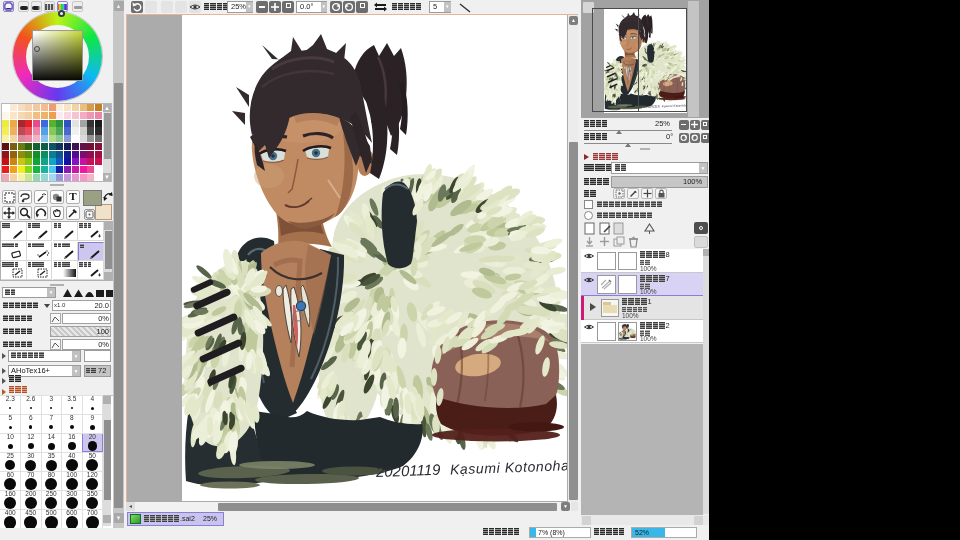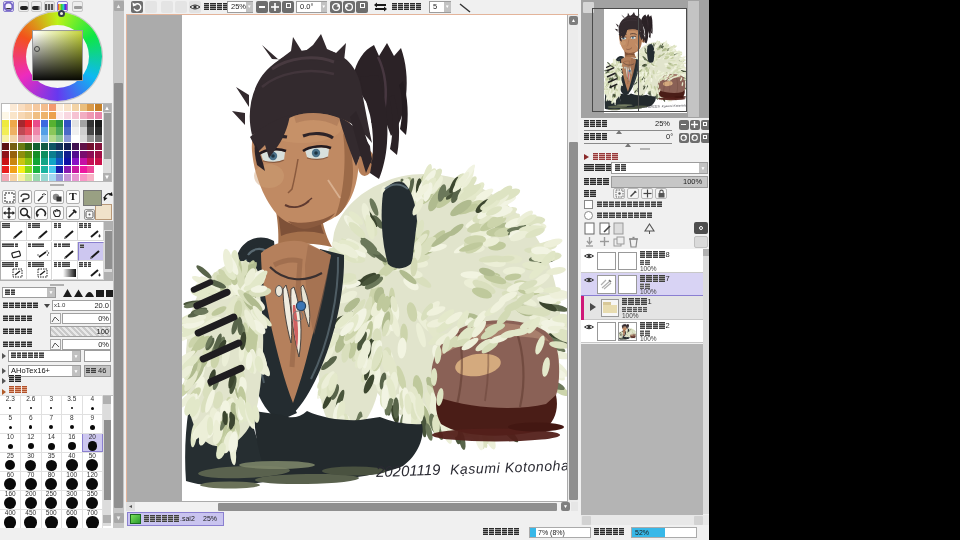--- a/index.html
+++ b/index.html
@@ -386,21 +386,21 @@
 <div class="box" style="left:8px;top:350px;width:73px;height:12px"></div>
 <div class="ab" style="left:11px;top:352px"><span style="display:inline-block;width:4.7px;height:6.0px;margin-right:1px;vertical-align:top;margin-top:0px;background:repeating-linear-gradient(0deg,#3f3f3f 0 1px,#909090 1px 2px)"></span><span style="display:inline-block;width:4.7px;height:6.0px;margin-right:1px;vertical-align:top;margin-top:0px;background:repeating-linear-gradient(0deg,#3f3f3f 0 1px,#909090 1px 2px)"></span><span style="display:inline-block;width:4.7px;height:6.0px;margin-right:1px;vertical-align:top;margin-top:0px;background:repeating-linear-gradient(0deg,#3f3f3f 0 1px,#909090 1px 2px)"></span><span style="display:inline-block;width:4.7px;height:6.0px;margin-right:1px;vertical-align:top;margin-top:0px;background:repeating-linear-gradient(0deg,#3f3f3f 0 1px,#909090 1px 2px)"></span><span style="display:inline-block;width:4.7px;height:6.0px;margin-right:1px;vertical-align:top;margin-top:0px;background:repeating-linear-gradient(0deg,#3f3f3f 0 1px,#909090 1px 2px)"></span><span style="display:inline-block;width:4.7px;height:6.0px;margin-right:1px;vertical-align:top;margin-top:0px;background:repeating-linear-gradient(0deg,#3f3f3f 0 1px,#909090 1px 2px)"></span></div>
 <div class="ab" style="left:72px;top:351px;width:8px;height:10px;background:#c0c0c0;color:#fff;font-size:5px;text-align:center;line-height:10px">▼</div>
 <div class="box" style="left:84px;top:350px;width:27px;height:12px"></div>
 <div class="ab" style="left:2px;top:368px;width:0;height:0;border:3px solid transparent;border-left:4px solid #555"></div>
 <div class="box" style="left:8px;top:365px;width:73px;height:12px"></div>
 <div class="ab" style="left:11px;top:367px"><span style="font-size:7.5px;color:#111">AHoTex16+</span></div>
 <div class="ab" style="left:72px;top:366px;width:8px;height:10px;background:#c0c0c0;color:#fff;font-size:5px;text-align:center;line-height:10px">▼</div>
 <div class="ab" style="left:84px;top:365px;width:27px;height:12px;background:#c4c4c4;border:1px solid #999"></div>
     <div class="ab" style="left:86px;top:367.5px"><span style="display:inline-block;width:4.3px;height:5.6px;margin-right:1px;vertical-align:top;margin-top:0px;background:repeating-linear-gradient(0deg,#3f3f3f 0 1px,#909090 1px 2px)"></span><span style="display:inline-block;width:4.3px;height:5.6px;margin-right:1px;vertical-align:top;margin-top:0px;background:repeating-linear-gradient(0deg,#3f3f3f 0 1px,#909090 1px 2px)"></span></div>
-    <div class="t" style="left:98px;top:367px;font-size:7.5px">46</div>
+    <div class="t" style="left:98px;top:367px;font-size:7.5px">72</div>
 <div class="ab" style="left:2px;top:378px;width:0;height:0;border:3px solid transparent;border-left:4px solid #555"></div>
 <div class="ab" style="left:9px;top:375px"><span style="display:inline-block;width:5.4px;height:7.0px;margin-right:1px;vertical-align:top;margin-top:0px;background:repeating-linear-gradient(0deg,#222 0 1px,#909090 1px 2px)"></span><span style="display:inline-block;width:5.4px;height:7.0px;margin-right:1px;vertical-align:top;margin-top:0px;background:repeating-linear-gradient(0deg,#222 0 1px,#909090 1px 2px)"></span></div>
 <div class="ab" style="left:2px;top:389px;width:0;height:0;border:3px solid transparent;border-left:4px solid #b05a28"></div>
 <div class="ab" style="left:9px;top:386px"><span style="display:inline-block;width:5.4px;height:7.0px;margin-right:1px;vertical-align:top;margin-top:0px;background:repeating-linear-gradient(0deg,#b0502a 0 1px,#e0a080 1px 2px)"></span><span style="display:inline-block;width:5.4px;height:7.0px;margin-right:1px;vertical-align:top;margin-top:0px;background:repeating-linear-gradient(0deg,#b0502a 0 1px,#e0a080 1px 2px)"></span><span style="display:inline-block;width:5.4px;height:7.0px;margin-right:1px;vertical-align:top;margin-top:0px;background:repeating-linear-gradient(0deg,#b0502a 0 1px,#e0a080 1px 2px)"></span></div>
 <div class="ab" style="left:0px;top:395px;width:113px;height:133px;background:#fff;border-top:1px solid #c0c0c0"></div>
 <div class="t" style="left:0.0px;top:396px;width:20.5px;text-align:center;font-size:6.5px;color:#333">2.3</div>
 <div class="ab" style="left:9.2px;top:407.2px;width:2px;height:2px;border-radius:50%;background:#0a0a0a"></div>
 <div class="ab" style="left:20.3px;top:395px;width:1px;height:19px;background:#e0e0e0"></div>
 <div class="t" style="left:20.5px;top:396px;width:20.5px;text-align:center;font-size:6.5px;color:#333">2.6</div>
 <div class="ab" style="left:29.7px;top:407.2px;width:2px;height:2px;border-radius:50%;background:#0a0a0a"></div>

